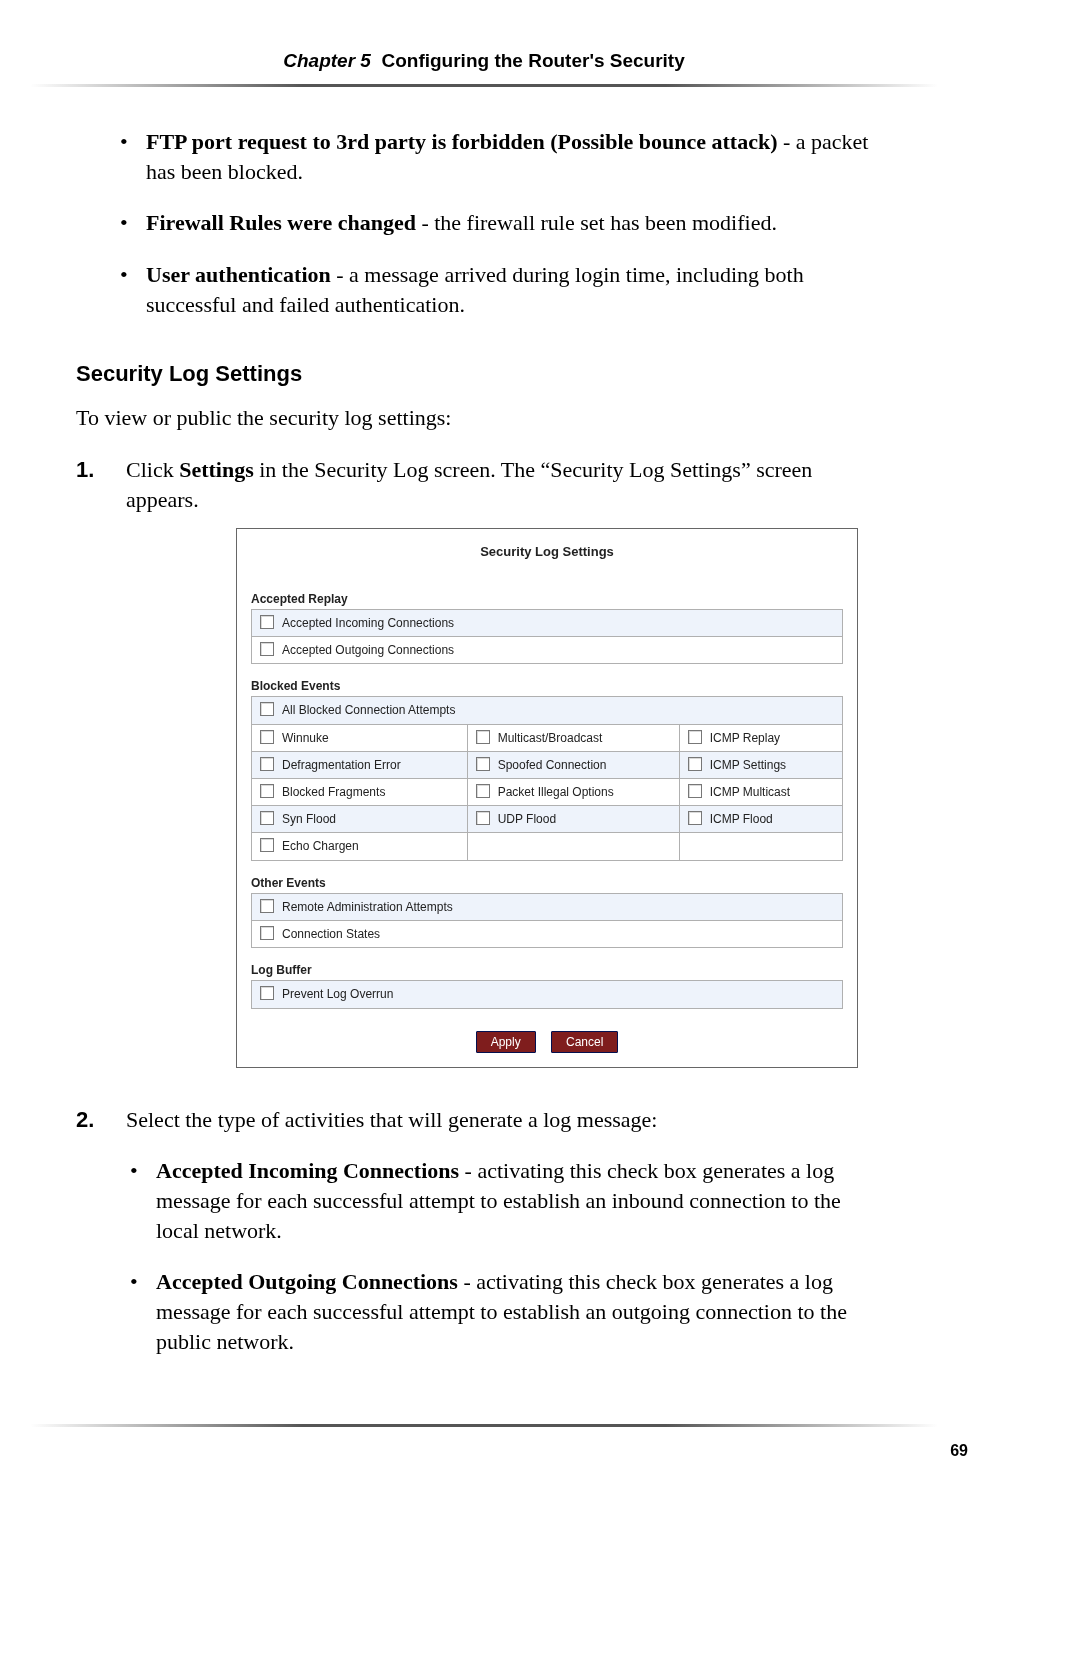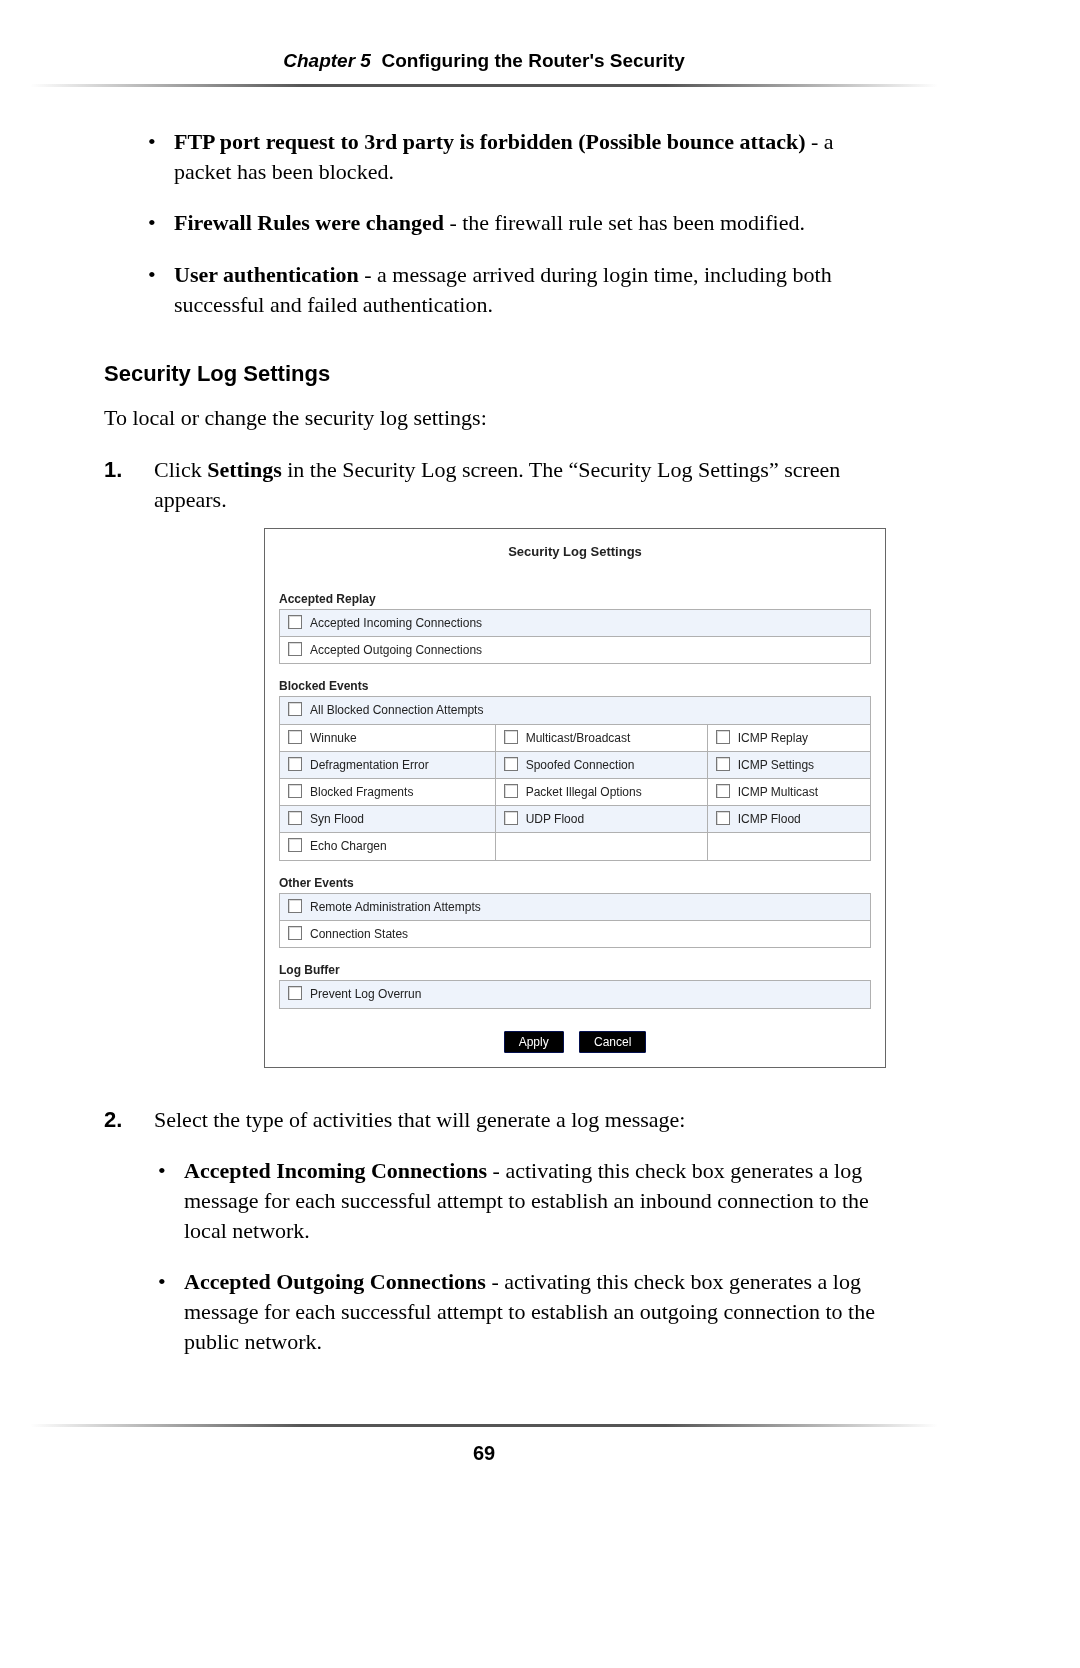--- a/index.html
+++ b/index.html
@@ -25,21 +25,21 @@
     padding-bottom: 12px;
   }
   .header .chap { font-style: italic; }
   .hr-top, .hr-bot {
     height: 3px;
     margin: 0 30px;
     background: linear-gradient(to right, rgba(0,0,0,0) 0%, #555 30%, #555 70%, rgba(0,0,0,0) 100%);
     border-radius: 2px;
   }
   .content {
-    padding: 40px 80px 30px 104px;
+    padding: 40px 80px 30px 76px;
     font-size: 22px;
     line-height: 1.35;
   }
   ul.doc-bullets {
     list-style: none;
     padding-left: 70px;
     margin: 0 0 40px 0;
   }
   ul.doc-bullets > li {
     position: relative;
@@ -143,34 +143,34 @@
     box-shadow: inset 1px 1px 0 rgba(0,0,0,0.15);
     vertical-align: -2px;
     margin-right: 8px;
   }
   .btnrow {
     text-align: center;
     padding-top: 22px;
   }
   .btn {
     display: inline-block;
-    background: #000000;
+    background: #7f1d1d;
     color: #fff;
     font-family: Verdana, Arial, sans-serif;
     font-size: 12px;
     padding: 2px 14px;
     border: 1px solid #04104f;
     margin: 0 6px;
     border-radius: 1px;
   }
   .pagenum {
-    text-align: center;
+    text-align: right;
     font-family: "Segoe UI", "Helvetica Neue", Arial, sans-serif;
     font-weight: 800;
-    font-size: 20px;
+    font-size: 16px;
     padding-top: 15px;
   }
 </style>
 </head>
 <body>
 
 <div class="page">
 
   <div class="header">
     <span class="chap">Chapter 5</span>&nbsp;&nbsp;<span>Configuring the Router's Security</span>
@@ -179,21 +179,21 @@
 
   <div class="content">
 
     <ul class="doc-bullets">
       <li><strong>FTP port request to 3rd party is forbidden (Possible bounce attack)</strong><span> - a packet has been blocked.</span></li>
       <li><strong>Firewall Rules were changed</strong><span> - the firewall rule set has been modified.</span></li>
       <li><strong>User authentication</strong><span> - a message arrived during login time, including both successful and failed authentication.</span></li>
     </ul>
 
     <div class="h-section">Security Log Settings</div>
-    <p class="bodytext">To local or change the security log settings:</p>
+    <p class="bodytext">To view or public the security log settings:</p>
 
     <ol class="steps">
       <li>
         <span>Click </span><strong>Settings</strong><span> in the Security Log screen. The “Security Log Settings” screen appears.</span>
 
         
         <div class="panel-wrap">
           <div class="panel-title">Security Log Settings</div>
 
           <div class="section-hd">Accepted Replay</div>

